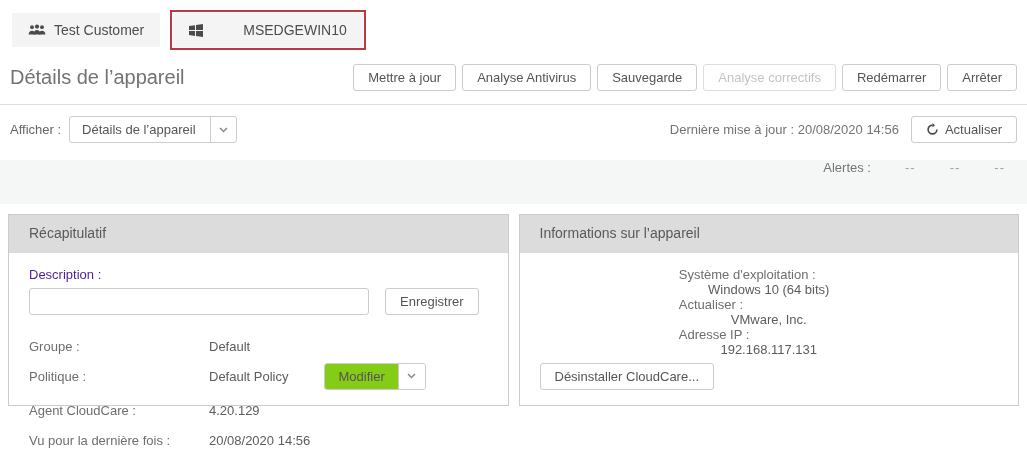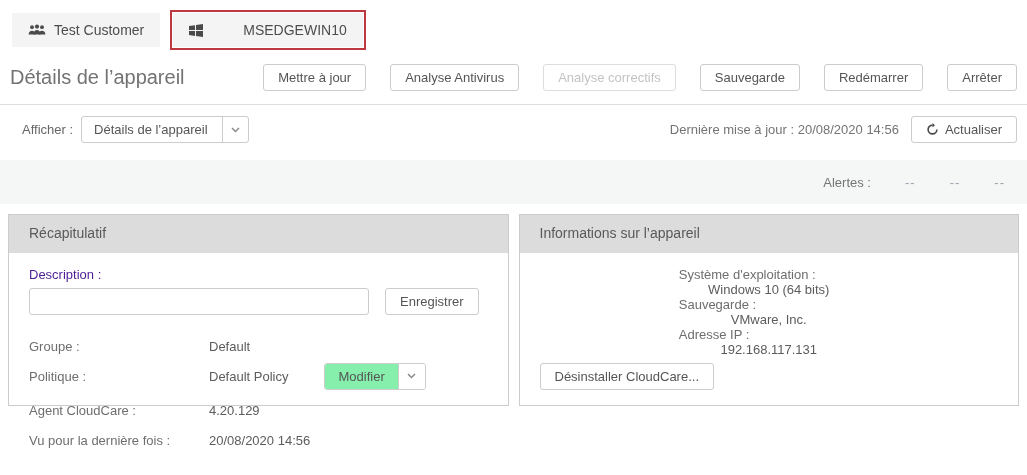--- a/index.html
+++ b/index.html
@@ -30,45 +30,45 @@
     padding: 14px 10px 13px 10px; border-bottom: 1px solid #ddd;
   }
   .page-title { font-size: 20px; font-weight: 400; color: #737373; }
   .btn {
     display: inline-flex; align-items: center; gap: 6px;
     background: #fff; border: 1px solid #ccc; border-radius: 3px;
     color: #555; font-size: 13px; font-family: inherit;
     padding: 5px 14px; cursor: pointer; white-space: nowrap;
   }
   .btn.disabled { color: #c3c3c3; border-color: #ddd; cursor: default; }
-  .toolbar { display: flex; gap: 24px; }
+  .toolbar { display: flex; gap: 6px; }
 
   
   .filterrow {
     display: flex; justify-content: space-between; align-items: center;
-    padding: 11px 10px 11px 22px;
+    padding: 11px 10px 11px 10px;
   }
   .filter-left { display: flex; align-items: center; gap: 8px; font-size: 13px; color: #666; }
   .select {
     display: inline-flex; align-items: stretch; border: 1px solid #ccc;
     border-radius: 3px; background: #fff; height: 27px; cursor: pointer;
   }
   .select .select-value {
     padding: 5px 12px; font-size: 13px; color: #555; min-width: 140px;
   }
   .select .select-arrow {
     display: flex; align-items: center; justify-content: center;
     width: 26px; border-left: 1px solid #ccc;
   }
   .filter-right { display: flex; align-items: center; gap: 12px; font-size: 13px; color: #747474; }
 
   
   .alertbar {
     margin-top: 6px; height: 44px; background: #f5f6f6;
-    display: flex; align-items: center; justify-content: flex-end;
+    display: flex; align-items: flex-start; justify-content: flex-end;
     padding-right: 22px; gap: 34px; font-size: 13px; color: #757575;
   }
   .alert-dash { color: #9aa3ab; font-size: 13px; letter-spacing: 1px; }
 
   
   .panels { display: flex; gap: 10px; padding: 10px 8px 0 8px; }
   .panel { flex: 1; border: 1px solid #ccc; background: #fff; height: 192px; }
   .panel-header {
     background: #dcdcdc; color: #595959; font-size: 14px;
     padding: 10px 20px; height: 38px;
@@ -80,21 +80,21 @@
   .text-input {
     width: 340px; height: 27px; border: 1px solid #ccc; border-radius: 3px;
     font-family: inherit; font-size: 13px; padding: 0 8px; color: #555;
   }
 
   .kv-row { display: flex; align-items: center; min-height: 30px; font-size: 13px; }
   .kv-label { width: 180px; color: #6e6e6e; flex: 0 0 auto; }
   .kv-value { color: #5c5c5c; }
 
   .split-btn { display: inline-flex; margin-left: 36px; border: 1px solid #ccc; border-radius: 3px; overflow: hidden; cursor: pointer; }
-  .split-btn .split-main { padding: 5px 13px; font-size: 13px; color: #555; background: #86efac; }
+  .split-btn .split-main { padding: 5px 13px; font-size: 13px; color: #555; background: #84cc16; }
   .split-btn .split-arrow { display: flex; align-items: center; justify-content: center; width: 27px; border-left: 1px solid #ccc; background: #fff; }
 
   .info-rows .kv-row { min-height: 29px; flex-direction: column; }
   .uninstall-row { margin-top: 6px; }
 </style>
 </head>
 <body>
 
 <div class="tabbar">
   <div class="tab">
@@ -127,22 +127,22 @@
       <span>MSEDGEWIN10</span>
     </div>
   </div>
 </div>
 
 <div class="titlerow">
   <h1 class="page-title">Détails de l’appareil</h1>
   <div class="toolbar">
     <button class="btn">Mettre à jour</button>
     <button class="btn">Analyse Antivirus</button>
+    <button class="btn">Sauvegarde</button>
     <button class="btn disabled">Analyse correctifs</button>
-    <button class="btn">Sauvegarde</button>
     <button class="btn">Redémarrer</button>
     <button class="btn">Arrêter</button>
   </div>
 </div>
 
 <div class="filterrow">
   <div class="filter-left">
     <span>Afficher :</span>
     <div class="select">
       <span class="select-value">Détails de l’appareil</span>
@@ -219,21 +219,21 @@
   </div>
 
   <div class="panel">
     <div class="panel-header">Informations sur l’appareil</div>
     <div class="panel-body info-rows">
       <div class="kv-row">
         <span class="kv-label">Système d'exploitation :</span>
         <span class="kv-value">Windows 10 (64 bits)</span>
       </div>
       <div class="kv-row">
-        <span class="kv-label">Sauvegarde :</span>
+        <span class="kv-label">Actualiser :</span>
         <span class="kv-value">VMware, Inc.</span>
       </div>
       <div class="kv-row">
         <span class="kv-label">Adresse IP :</span>
         <span class="kv-value">192.168.117.131</span>
       </div>
       <div class="uninstall-row">
         <button class="btn">Désinstaller CloudCare...</button>
       </div>
     </div>

